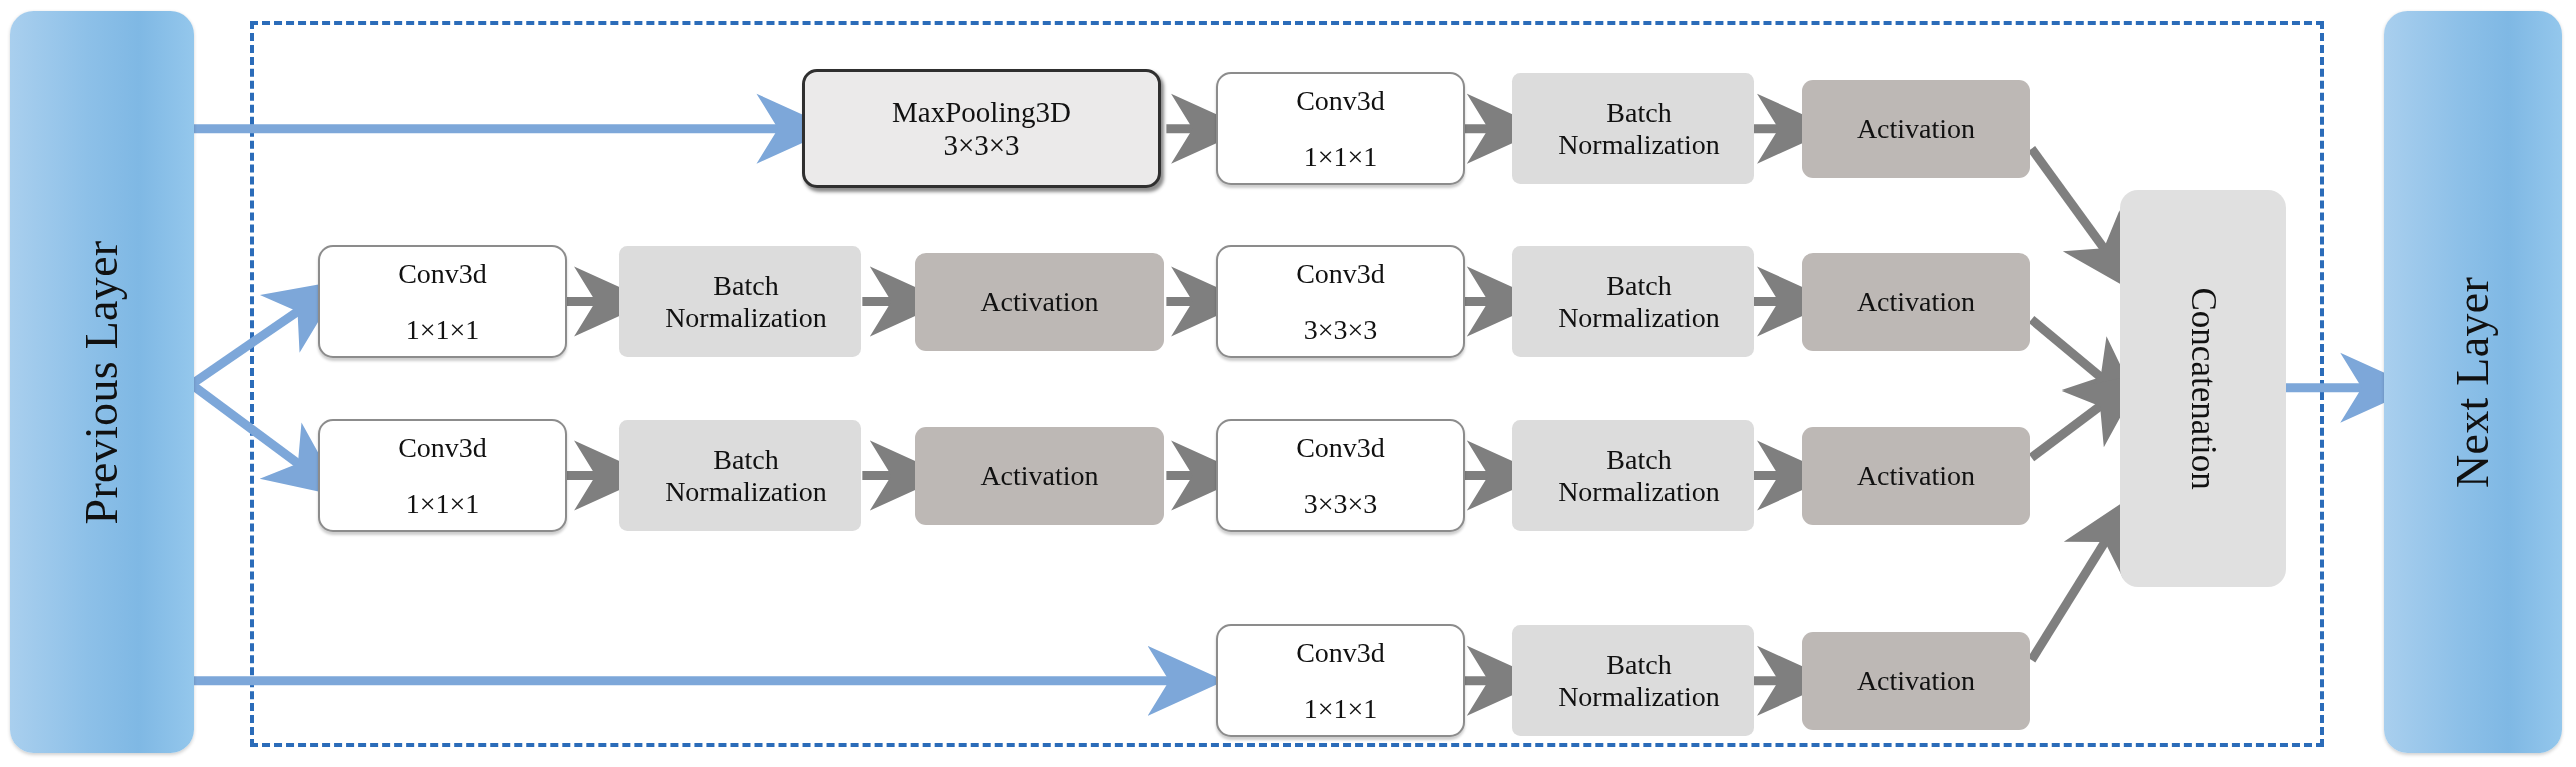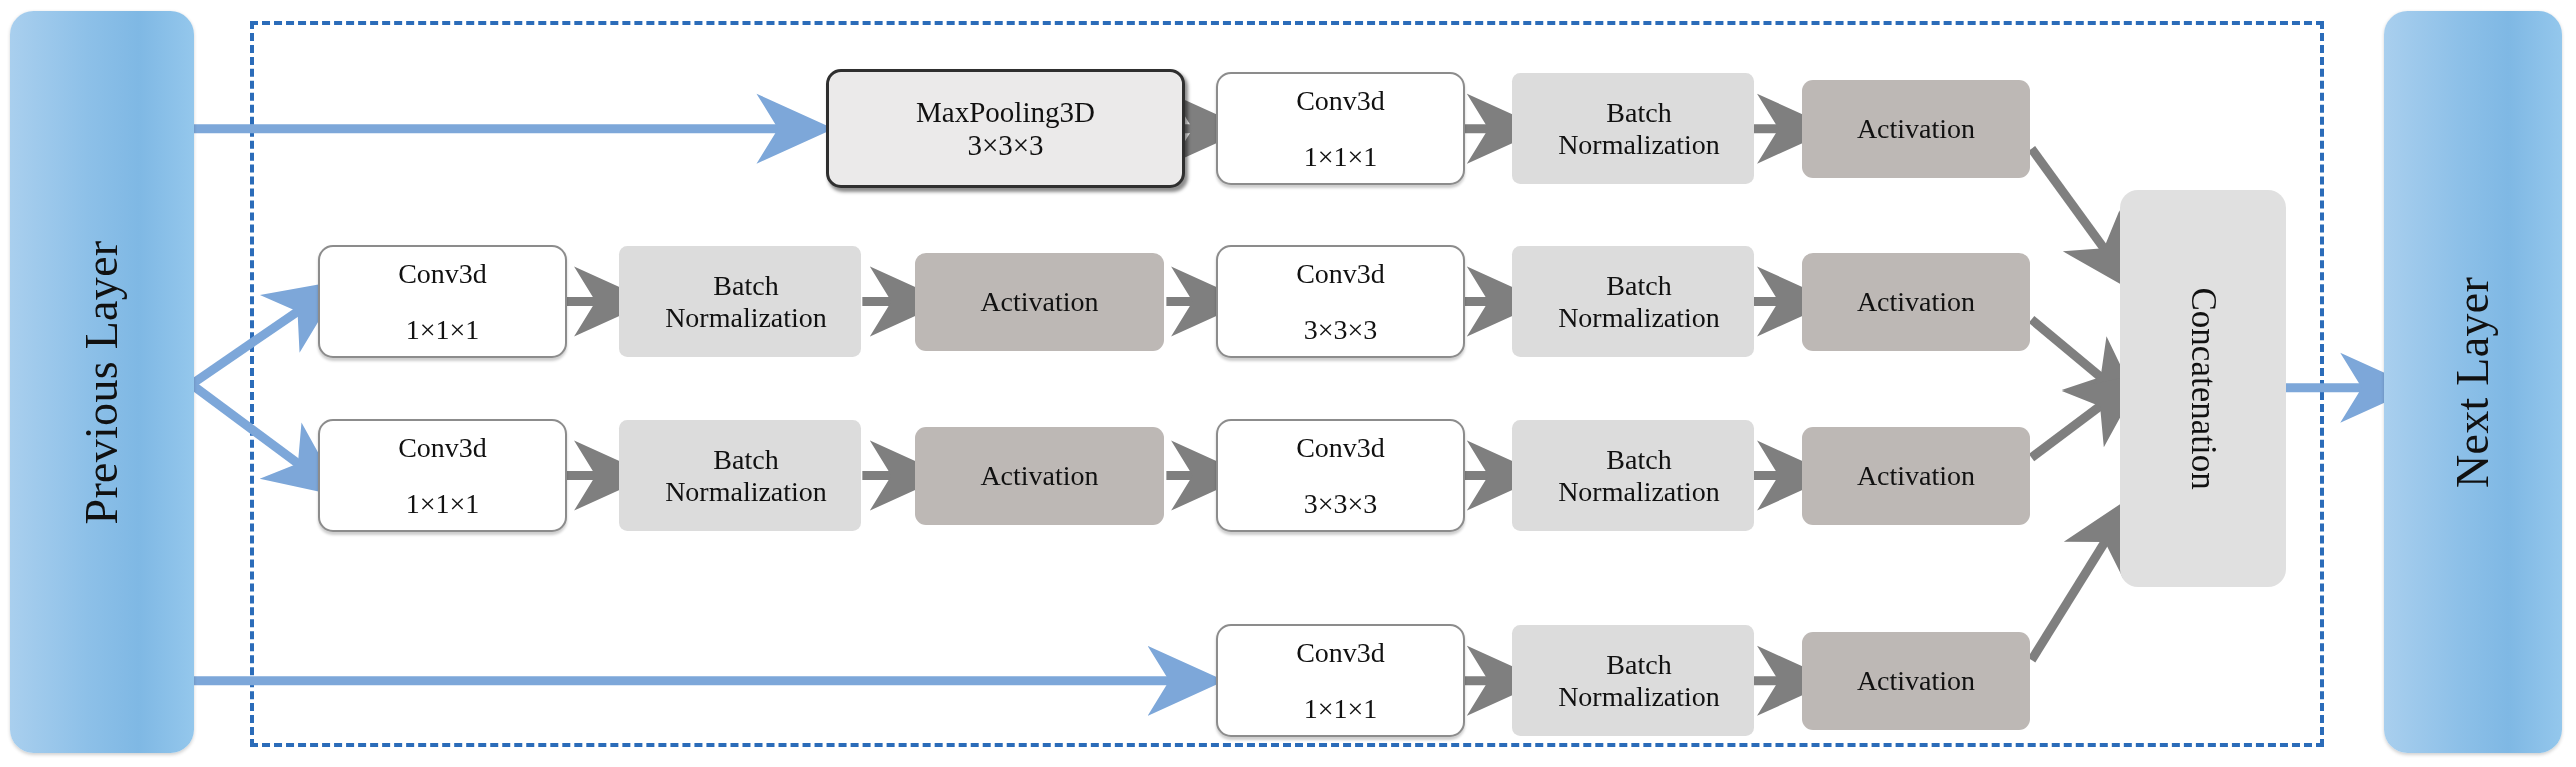--- a/index.html
+++ b/index.html
@@ -24,21 +24,21 @@
 
   
   .node{position:absolute;box-sizing:border-box;
     display:flex;flex-direction:column;align-items:center;justify-content:center;
     text-align:center;color:#111;line-height:1.12;}
   .node .l1,.node .l2{display:block;white-space:nowrap;}
 
   .n-conv{background:#ffffff;border:2.8px solid #8c8c8c;border-radius:15px;
     font-size:28px;box-shadow:0 2.1px 2.8px rgba(0,0,0,.20);gap:25px;}
   .n-pool{background:#ebeaea;border:3.5px solid #2f2f2f;border-radius:15px;
-    font-size:29px;box-shadow:2.8px 3.5px 3.5px rgba(0,0,0,.45);margin-left:24px;}
+    font-size:29px;box-shadow:2.8px 3.5px 3.5px rgba(0,0,0,.45);}
   .n-bn{background:#dcdcdc;border:none;border-radius:8.3px;font-size:28px;padding-left:12px;}
   .n-act{background:#bdb8b5;border:none;border-radius:11px;font-size:28px;}
   .n-concat{background:#e0e0e0;border:none;border-radius:18px;}
   .n-concat .vlabel{font-size:35px;color:#111;white-space:nowrap;
     transform:rotate(90deg);}
 
   
   #wires{position:absolute;left:0;top:0;width:2576px;height:768px;pointer-events:none;}
 </style>
 </head>

